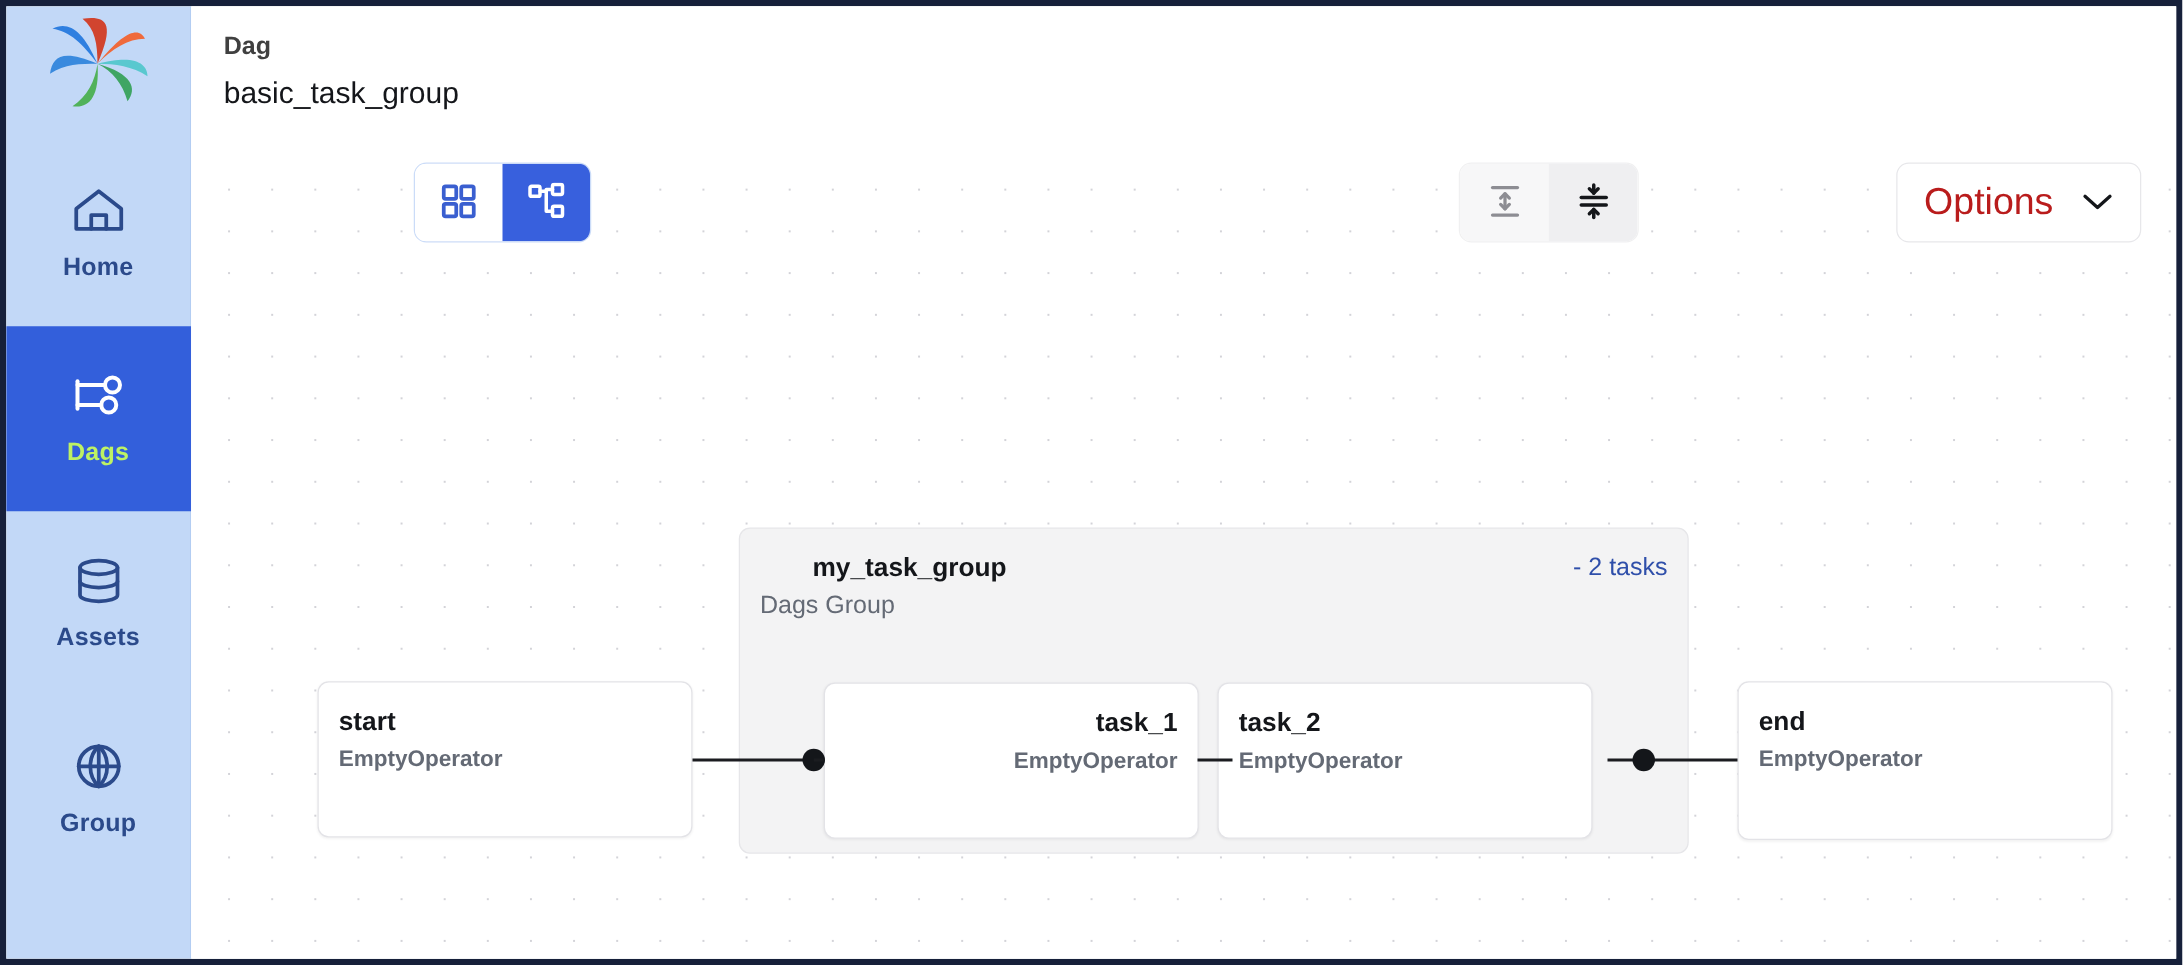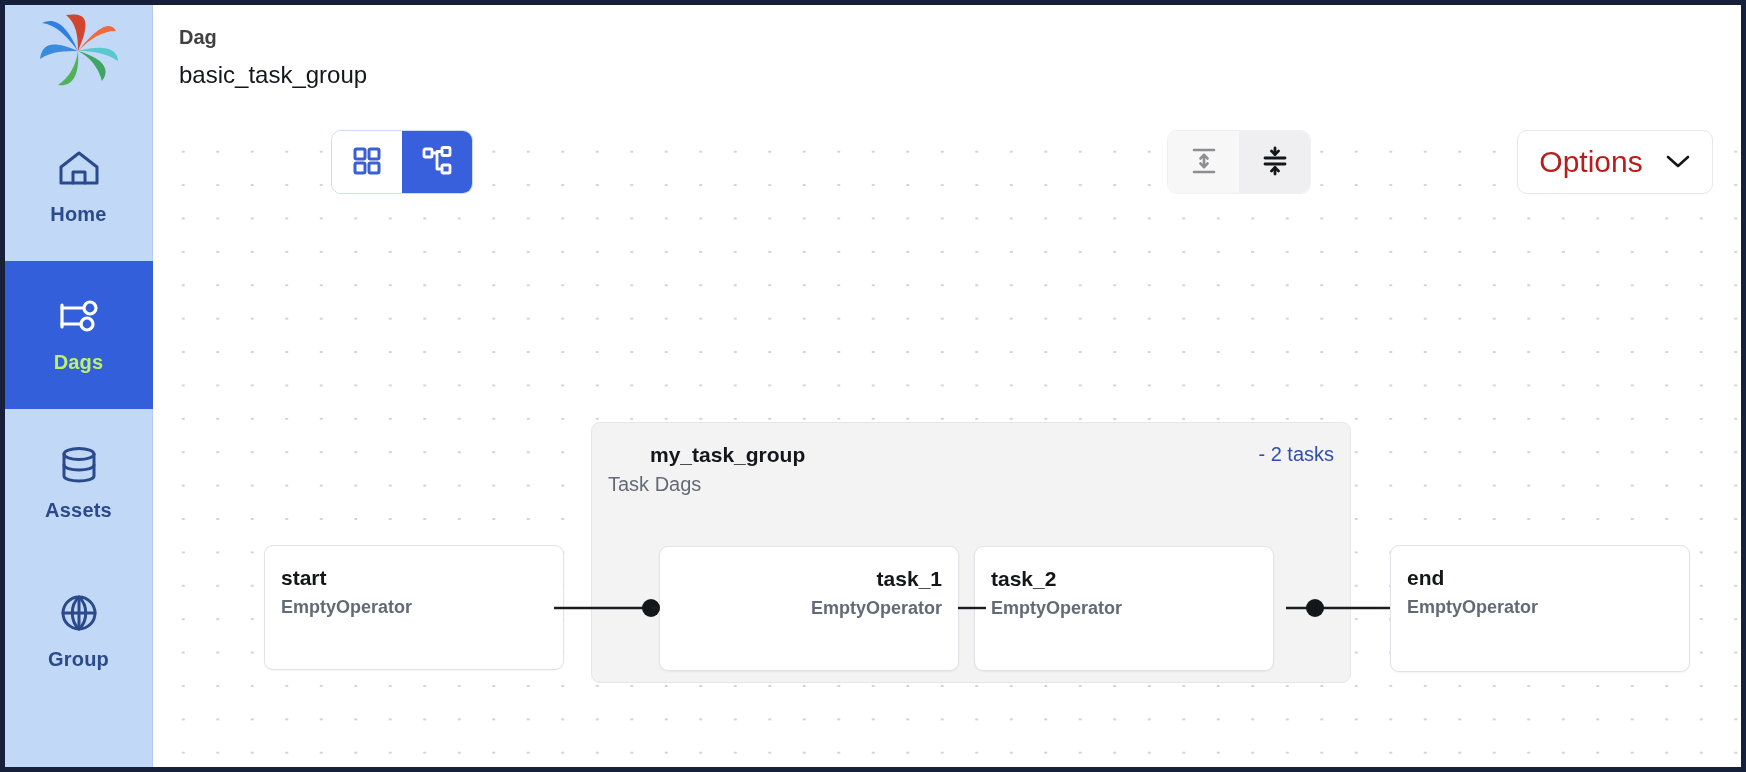--- a/index.html
+++ b/index.html
@@ -206,21 +206,21 @@
   }
   .node-subtitle {
     font-size: 18px;
     font-weight: 700;
     color: #646a75;
     line-height: 28px;
     margin-top: 2px;
     white-space: nowrap;
   }
 
-  #node-start { left: 111px; top: 422px; width: 300px; height: 125px; }
+  #node-start { left: 101px; top: 422px; width: 300px; height: 125px; }
   #node-end   { left: 1237px; top: 422px; width: 300px; height: 127px; }
 
   
   #task-group-box {
     position: absolute;
     left: 438px;
     top: 299px;
     width: 760px;
     height: 261px;
     background: #f3f3f4;
@@ -345,21 +345,21 @@
         <line x1="401" y1="485" x2="498" y2="485" stroke="#1b1c20" stroke-width="2.4"></line>
         <circle cx="498" cy="485" r="9" fill="#14161a"></circle>
         <line x1="498" y1="485" x2="506" y2="485" stroke="#1b1c20" stroke-width="2.4"></line>
         <line x1="805" y1="485" x2="833" y2="485" stroke="#1b1c20" stroke-width="2.4"></line>
         <line x1="1133" y1="485" x2="1237" y2="485" stroke="#1b1c20" stroke-width="2.4"></line>
         <circle cx="1162" cy="485" r="9" fill="#14161a"></circle>
       </svg>
 
       <div id="task-group-box">
         <div id="task-group-title">my_task_group</div>
-        <div id="task-group-subtitle">Task Dags</div>
+        <div id="task-group-subtitle">Dags Group</div>
         <div id="task-group-toggle">- 2 tasks</div>
 
         <div class="node-box" id="node-task1">
           <div class="node-title">task_1</div>
           <div class="node-subtitle">EmptyOperator</div>
         </div>
 
         <div class="node-box" id="node-task2">
           <div class="node-title">task_2</div>
           <div class="node-subtitle">EmptyOperator</div>

